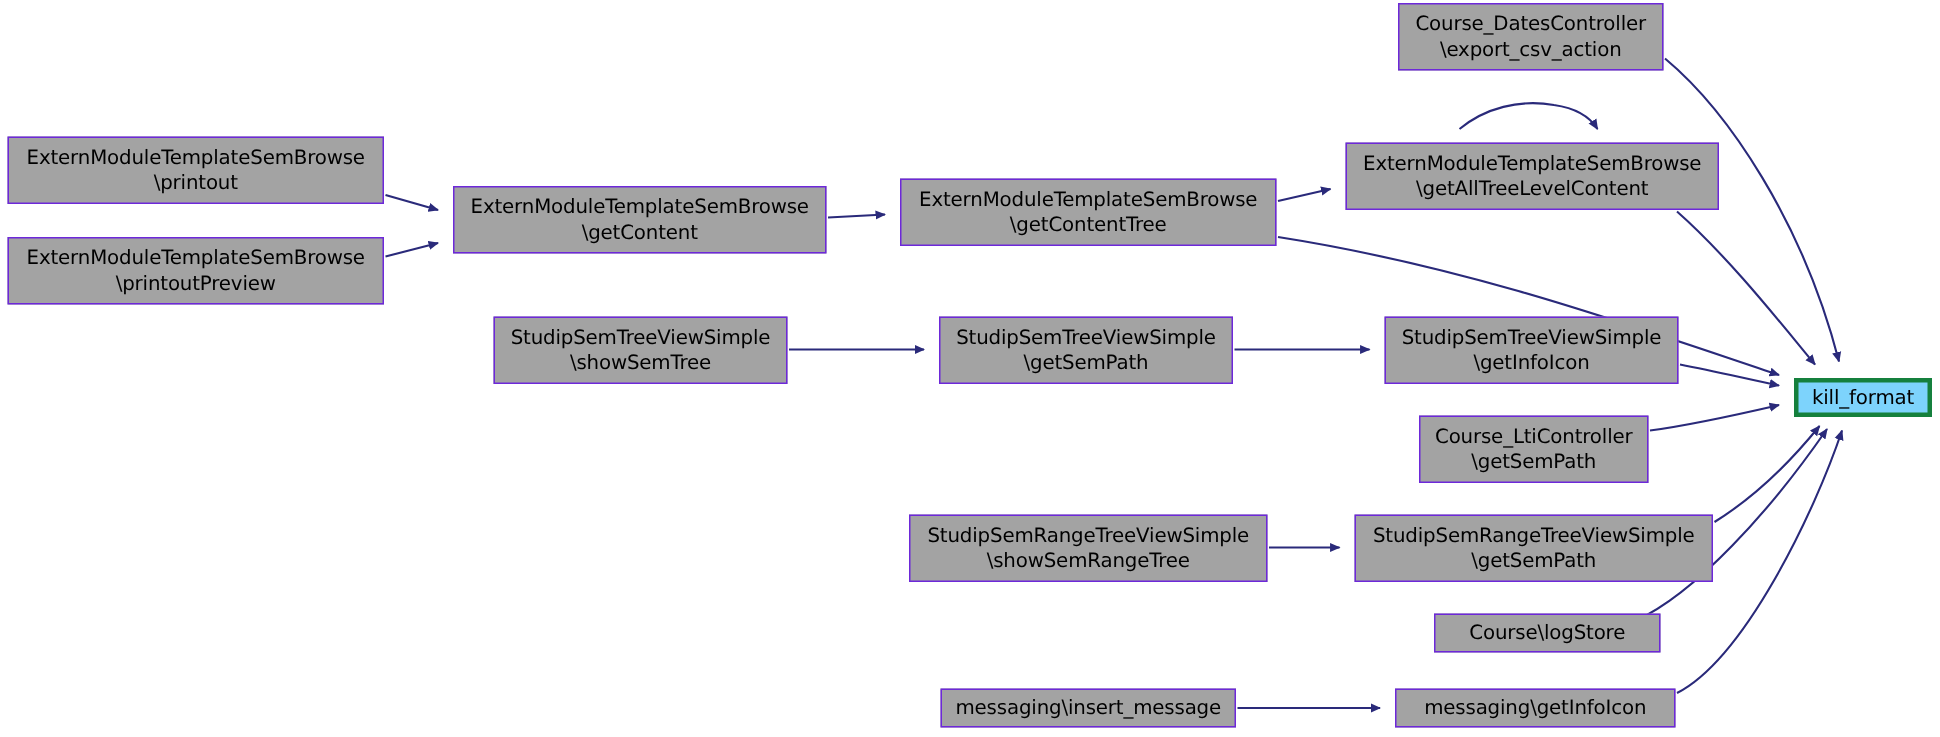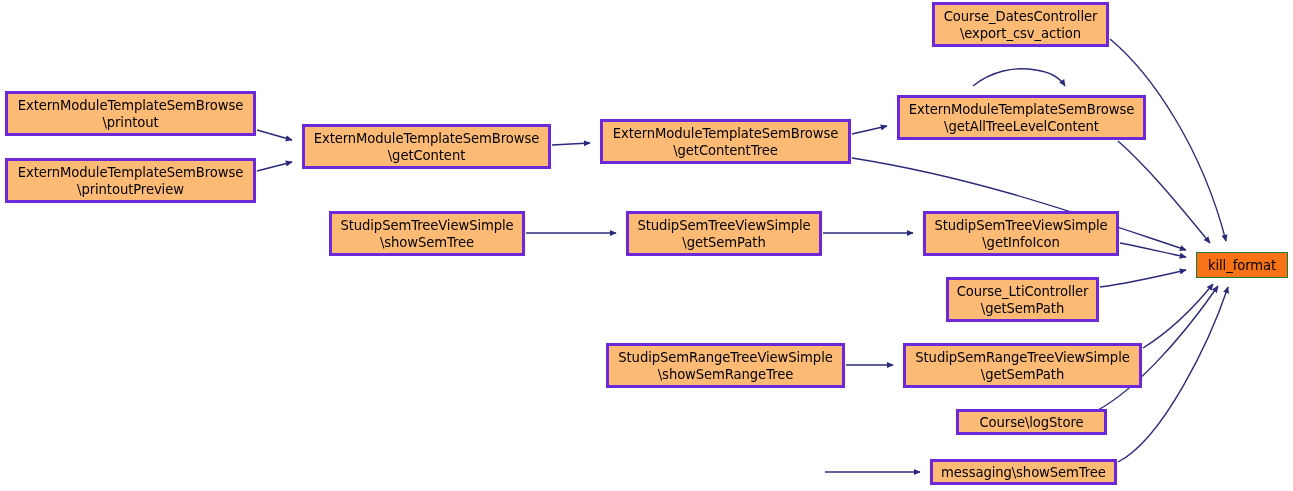--- a/index.html
+++ b/index.html
@@ -18,36 +18,36 @@
   #edge-layer {
     position: absolute;
     left: 0;
     top: 0;
     width: 1293px;
     height: 491px;
   }
   .node {
     position: absolute;
     box-sizing: border-box;
-    border: 3px solid #6d28d9;
-    background: #fdba74;
+    border: 1px solid #6d28d9;
+    background: #a3a3a3;
     color: #000000;
     font-size: 13.2px;
     line-height: 17px;
     text-align: center;
     display: flex;
     align-items: center;
     justify-content: center;
     white-space: pre;
     letter-spacing: -0.1px;
     z-index: 2;
   }
   .node.highlight {
-    background: #f97316;
-    border: 1px solid #15803d;
+    background: #7dd3fc;
+    border: 3px solid #15803d;
   }
   .node-label {
     display: block;
     width: 100%;
     white-space: pre-line;
   }
 </style>
 </head>
 <body>
 
@@ -142,20 +142,23 @@
     <span class="node-label">StudipSemRangeTreeViewSimple
 \showSemRangeTree</span>
   </div>
   <div class="node" style="left: 903px; top: 343px; width: 239px; height: 45px;">
     <span class="node-label">StudipSemRangeTreeViewSimple
 \getSemPath</span>
   </div>
   <div class="node" style="left: 956px; top: 409px; width: 151px; height: 26px;">
     <span class="node-label">Course\logStore</span>
   </div>
+  <div class="node" style="left: 627px; top: 459px; width: 197px; height: 26px;">
+    <span class="node-label">messaging\insert_message</span>
+  </div>
   <div class="node" style="left: 930px; top: 459px; width: 187px; height: 26px;">
-    <span class="node-label">messaging\showSemTree</span>
+    <span class="node-label">messaging\getInfoIcon</span>
   </div>
   <div class="node highlight" style="left: 1196px; top: 252px; width: 92px; height: 26px;">
     <span class="node-label">kill_format</span>
   </div>
 
 </div>
 
 </body></html>

